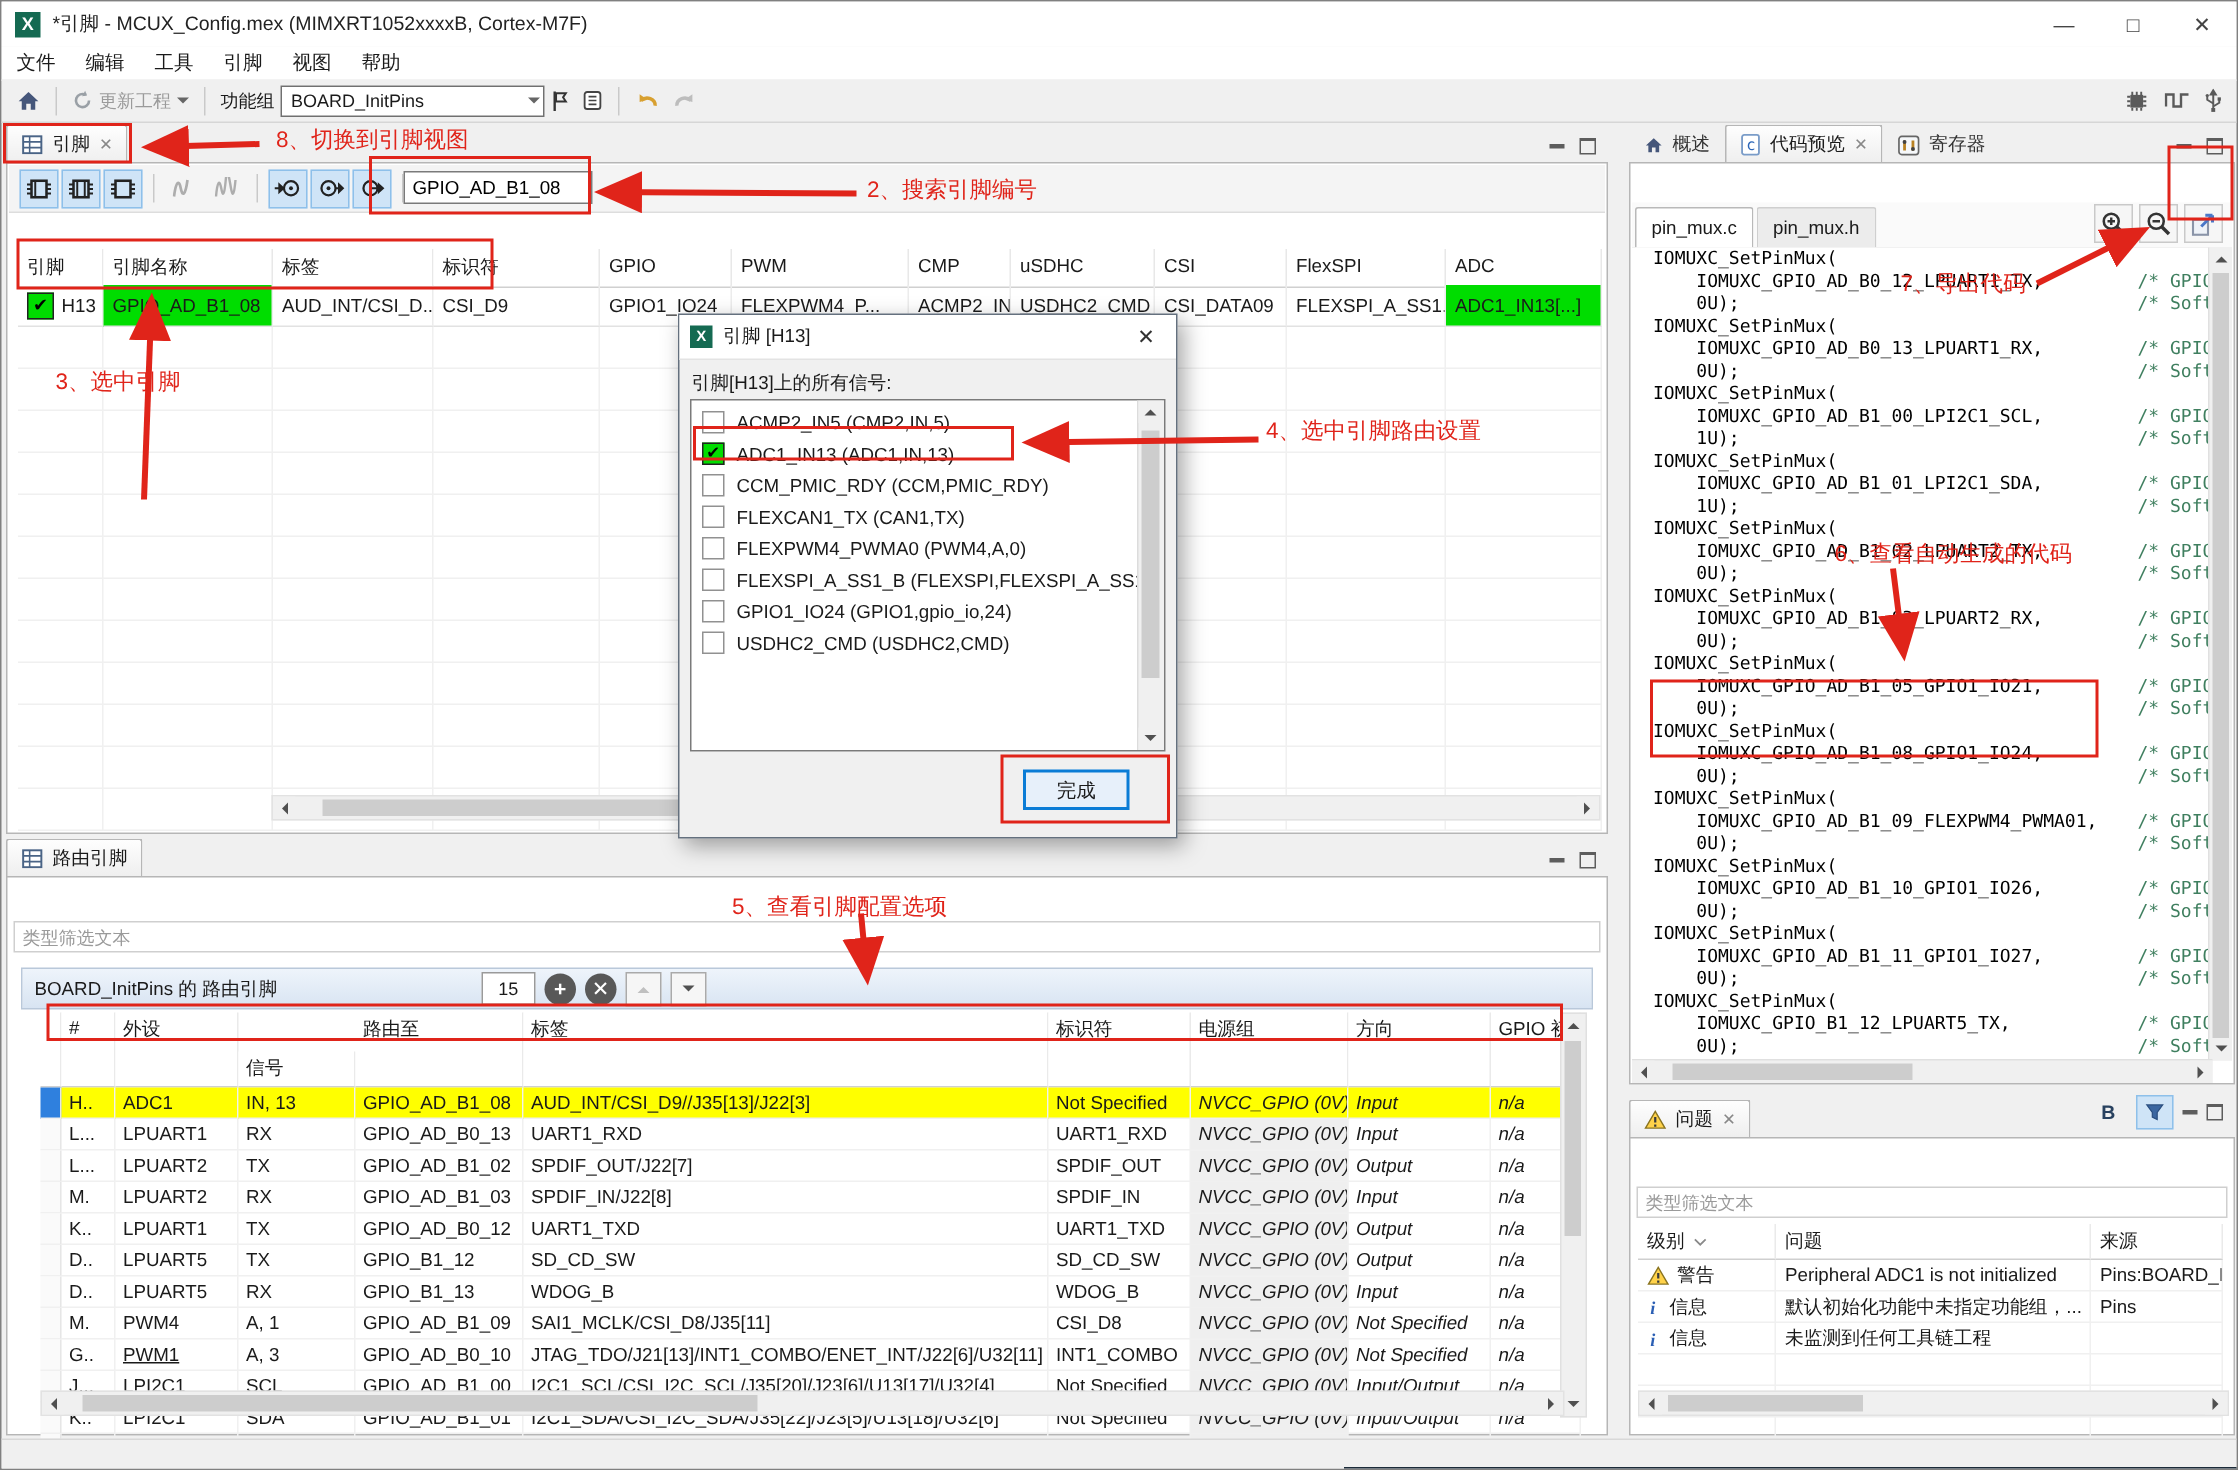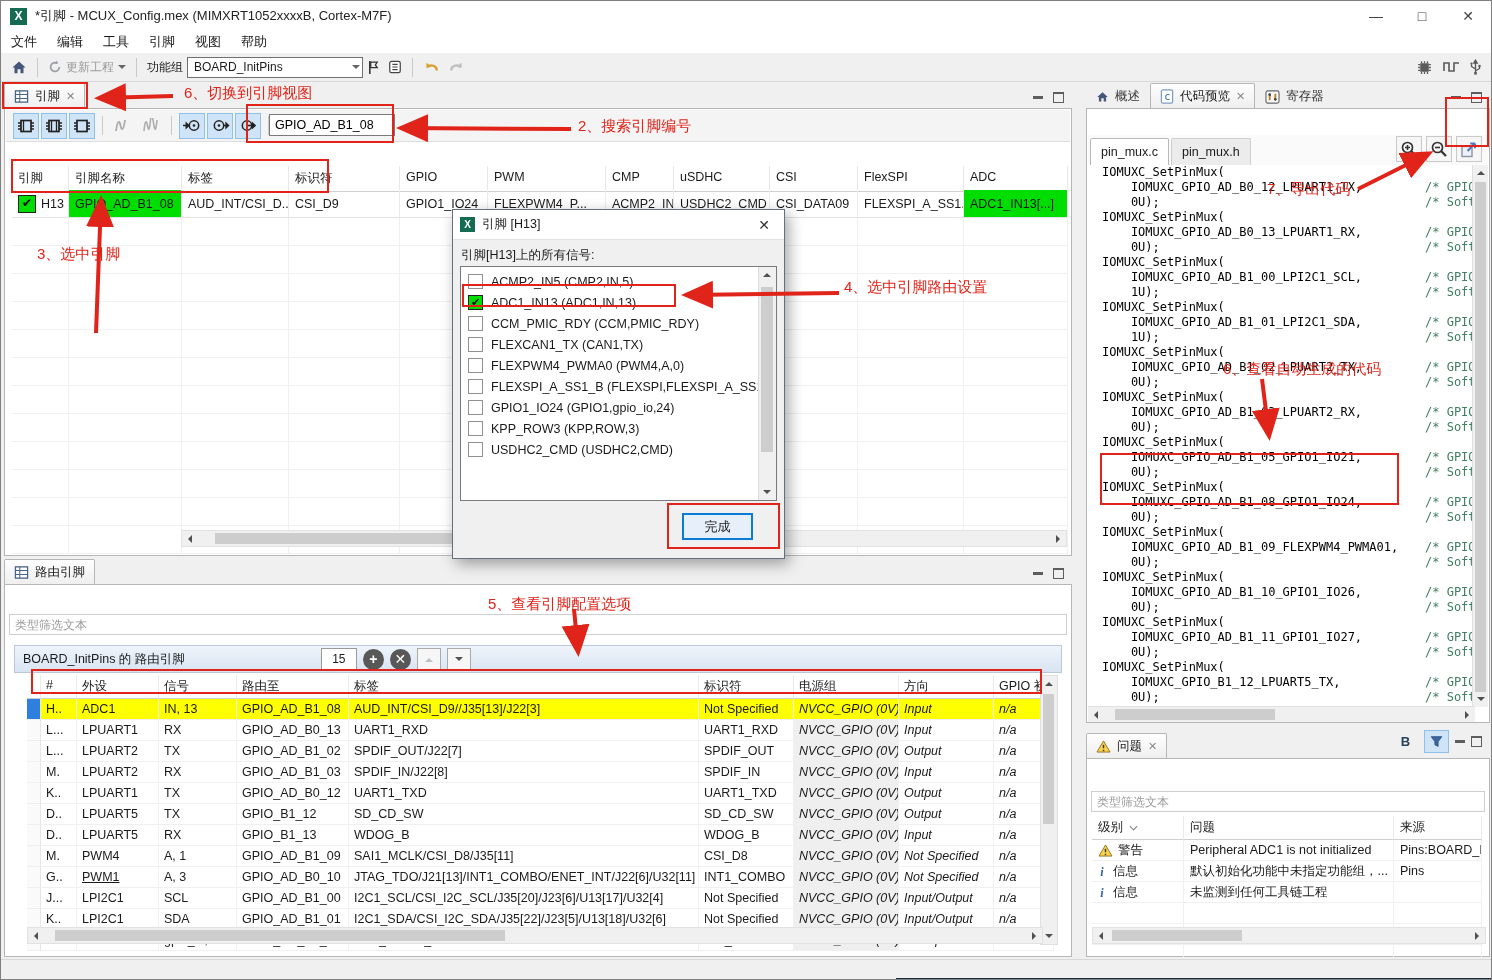--- a/index.html
+++ b/index.html
@@ -569,21 +569,21 @@
           </span>
         <span class="sq-btn">
             <span class="tri d"></span>
           </span>
       </div>
       <div id="routed-table">
         <div id="routed-header">
             <div class="r-hcell" style="width: 14px;"></div>
             <div class="r-hcell" style="width: 36px;">#</div>
             <div class="r-hcell" style="width: 82px;">外设</div>
-            <div class="r-hcell" style="width: 78px;">信号</div>
+            <div class="r-hcell" style="width: 78px; margin-top: 26px;">信号</div>
             <div class="r-hcell" style="width: 112px;">路由至</div>
             <div class="r-hcell" style="width: 350px;">标签</div>
             <div class="r-hcell" style="width: 95px;">标识符</div>
             <div class="r-hcell" style="width: 105px;">电源组</div>
             <div class="r-hcell" style="width: 95px;">方向</div>
             <div class="r-hcell" style="width: 60px;">GPIO 初始</div>
           </div>
         <div id="routed-body">
             <div class="r-row r-selected">
               <div class="r-sliver" style="width: 14px;"></div>
@@ -1032,24 +1032,20 @@
           <div class="sig-row">
             <span class="cb"></span>
             <span>FLEXSPI_A_SS1_B (FLEXSPI,FLEXSPI_A_SS1_B)</span>
           </div>
           <div class="sig-row">
             <span class="cb"></span>
             <span>GPIO1_IO24 (GPIO1,gpio_io,24)</span>
           </div>
           <div class="sig-row">
             <span class="cb"></span>
-            <span>KPP_ROW3 (KPP,ROW,3)</span>
-          </div>
-          <div class="sig-row">
-            <span class="cb"></span>
             <span>USDHC2_CMD (USDHC2,CMD)</span>
           </div>
         </div>
       <div id="sig-scroll">
         <span class="sb-btn" style="position:absolute;top:0;left:0;width:16px">
             <span class="tri u"></span>
           </span>
         <span class="sb-thumb" style="left:2px;top:20px;width:12px;height:165px"></span>
         <span class="sb-btn" style="position:absolute;bottom:0;left:0;width:16px">
             <span class="tri d"></span>
@@ -1061,21 +1057,21 @@
 
   <div class="redbox" style="left:1px;top:81px;width:86px;height:27px"></div>
   <div class="redbox" style="left:245px;top:103px;width:148px;height:39px"></div>
   <div class="redbox" style="left:10px;top:158px;width:318px;height:34px"></div>
   <div class="redbox" style="left:461px;top:283px;width:214px;height:23px"></div>
   <div class="redbox" style="left:30px;top:668px;width:1011px;height:25px"></div>
   <div class="redbox" style="left:1099px;top:452px;width:299px;height:52px"></div>
   <div class="redbox" style="left:1444px;top:96px;width:44px;height:50px"></div>
   <div class="redbox" style="left:666px;top:502px;width:113px;height:46px;z-index:62"></div>
   <div id="overlay-text">
-      <div class="ann ann-1">6、切换到引脚视图</div>
+      <div class="ann ann-1">8、切换到引脚视图</div>
       <div class="ann ann-2">2、搜索引脚编号</div>
       <div class="ann ann-3">3、选中引脚</div>
       <div class="ann ann-4">4、选中引脚路由设置</div>
       <div class="ann ann-5">5、查看引脚配置选项</div>
       <div class="ann ann-6">6、查看自动生成的代码</div>
       <div class="ann ann-7">7、导出代码</div>
     </div>
   <svg id="arrows" width="1492" height="980">
     <defs>
       <marker id="ah" markerWidth="9" markerHeight="8" refX="6.5" refY="3.5" orient="auto">

